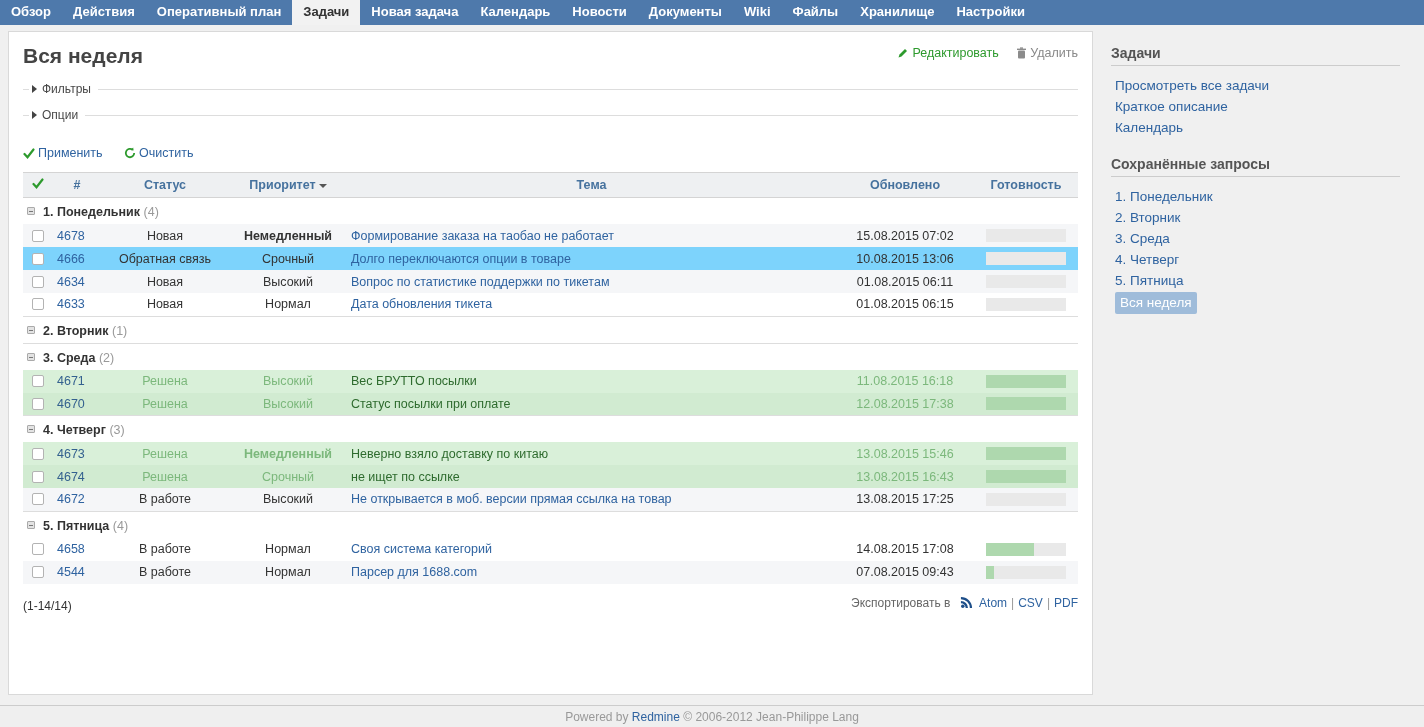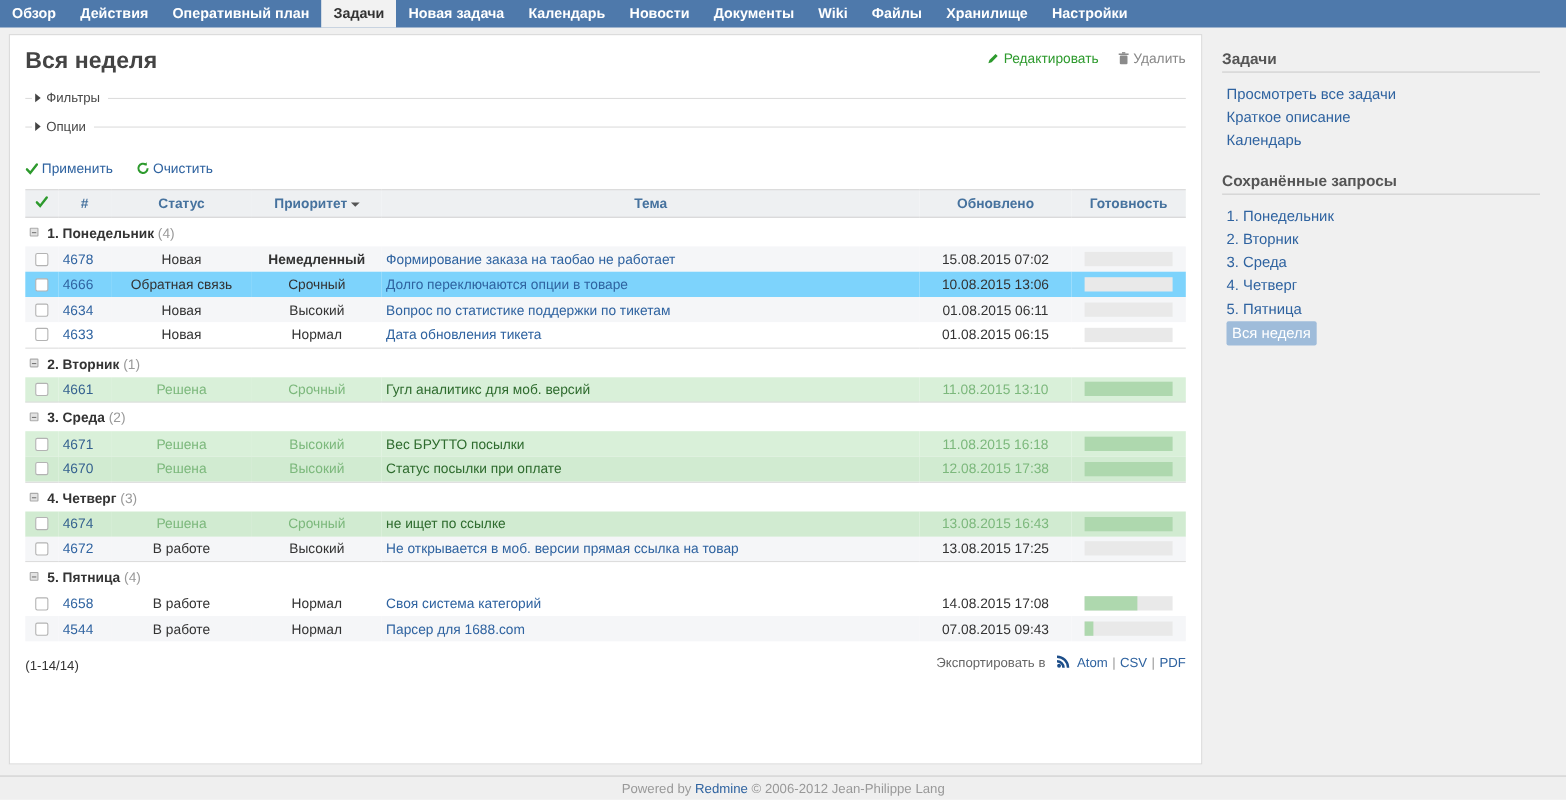--- a/index.html
+++ b/index.html
@@ -227,33 +227,20 @@
             <td class="updated">01.08.2015 06:15</td>
             <td class="done">
               <div class="bar">
                 <div class="fill" style="width:0%"></div>
               </div>
             </td>
           </tr>
           <tr class="group-row">
             <td colspan="7"><span class="toggle"></span><span class="gname">2. Вторник</span> <span class="gcount">(1)</span></td>
           </tr>
-          <tr class="issue-row odd closed">
-            <td class="cb"><span class="cbx"></span></td>
-            <td class="idc"><a>4661</a></td>
-            <td class="status">Решена</td>
-            <td class="priority">Срочный</td>
-            <td class="subject"><a>Гугл аналитикс для моб. версий</a></td>
-            <td class="updated">11.08.2015 13:10</td>
-            <td class="done">
-              <div class="bar">
-                <div class="fill" style="width:100%"></div>
-              </div>
-            </td>
-          </tr>
           <tr class="group-row">
             <td colspan="7"><span class="toggle"></span><span class="gname">3. Среда</span> <span class="gcount">(2)</span></td>
           </tr>
           <tr class="issue-row odd closed">
             <td class="cb"><span class="cbx"></span></td>
             <td class="idc"><a>4671</a></td>
             <td class="status">Решена</td>
             <td class="priority">Высокий</td>
             <td class="subject"><a>Вес БРУТТО посылки</a></td>
             <td class="updated">11.08.2015 16:18</td>
@@ -271,20 +258,33 @@
             <td class="subject"><a>Статус посылки при оплате</a></td>
             <td class="updated">12.08.2015 17:38</td>
             <td class="done">
               <div class="bar">
                 <div class="fill" style="width:100%"></div>
               </div>
             </td>
           </tr>
           <tr class="group-row">
             <td colspan="7"><span class="toggle"></span><span class="gname">4. Четверг</span> <span class="gcount">(3)</span></td>
+          </tr>
+          <tr class="issue-row odd closed">
+            <td class="cb"><span class="cbx"></span></td>
+            <td class="idc"><a>4673</a></td>
+            <td class="status">Решена</td>
+            <td class="priority pbold">Немедленный</td>
+            <td class="subject"><a>Неверно взяло доставку по китаю</a></td>
+            <td class="updated">13.08.2015 15:46</td>
+            <td class="done">
+              <div class="bar">
+                <div class="fill" style="width:100%"></div>
+              </div>
+            </td>
           </tr>
           <tr class="issue-row even closed">
             <td class="cb"><span class="cbx"></span></td>
             <td class="idc"><a>4674</a></td>
             <td class="status">Решена</td>
             <td class="priority">Срочный</td>
             <td class="subject"><a>не ищет по ссылке</a></td>
             <td class="updated">13.08.2015 16:43</td>
             <td class="done">
               <div class="bar">

